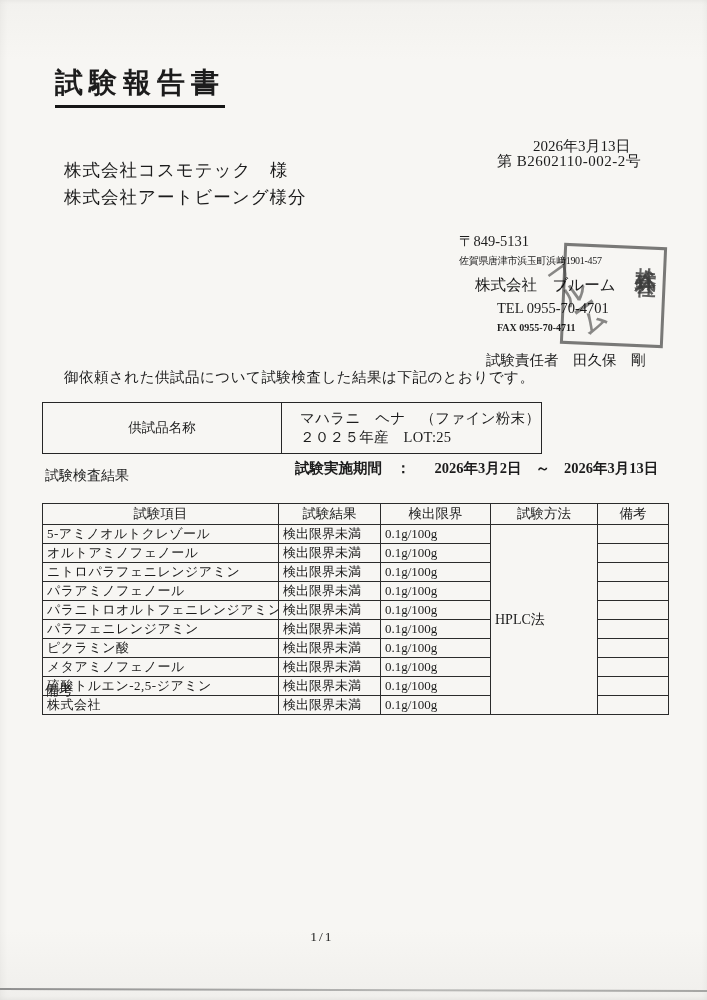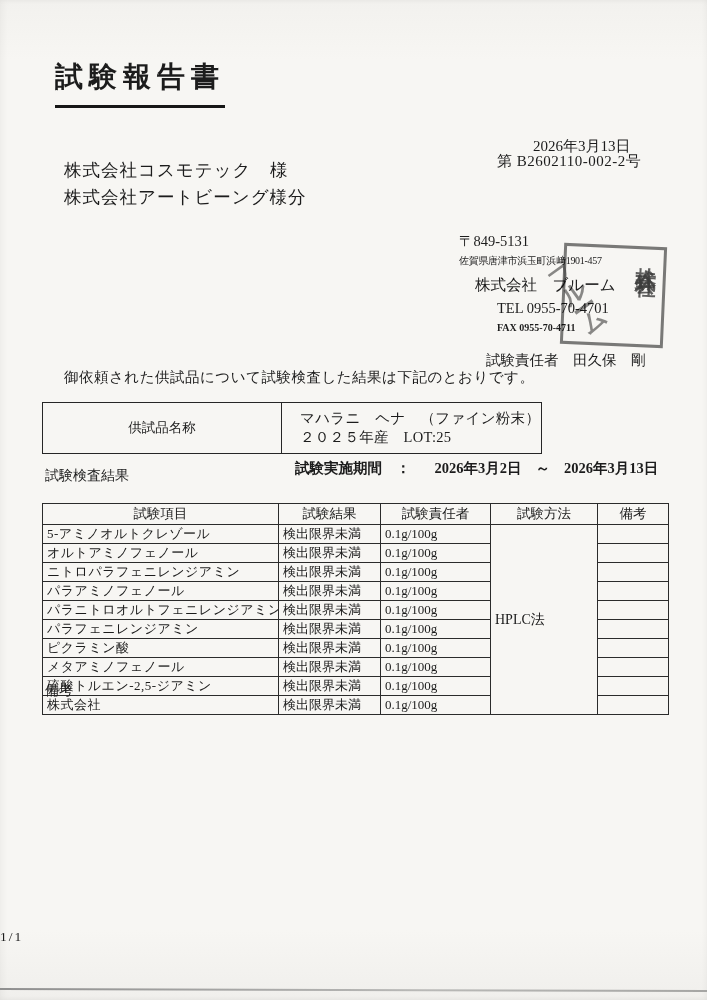--- a/index.html
+++ b/index.html
@@ -13,24 +13,24 @@
     margin:0 auto;
     background:linear-gradient(180deg,#f2f1ee 0%,#f7f6f3 6%,#f7f6f3 93%,#f0efec 100%);
     box-shadow:inset 3px 0 6px rgba(0,0,0,0.04), inset -2px 0 5px rgba(0,0,0,0.03);
     color:#1c1c1c;
     overflow:hidden;
   }
   .abs{position:absolute;}
 
   
   .title{
-    left:55px;top:58px;
+    left:55px;top:64px;
     font-size:28px;font-weight:700;letter-spacing:6px;
     border-bottom:3px solid #161616;
-    padding-bottom:9px;
+    padding-bottom:3px;
   }
   .doc-number{left:497px;top:110px;font-size:15px;letter-spacing:0.5px;margin-top:42px;}
   .issue-date{left:533px;top:137px;font-size:15px;}
 
   .recipients{left:64px;top:157px;font-size:17.5px;line-height:27px;letter-spacing:1px;}
 
   
   .issuer{left:459px;top:231px;font-size:14px;line-height:20px;}
   .issuer .postal{font-size:14.5px;}
   .issuer .address{font-size:10px;letter-spacing:-0.3px;}
@@ -100,21 +100,21 @@
   table.results th{height:21px;font-size:13.5px;text-align:center;}
   table.results td{height:17px;}
   td.c-item{text-align:left;letter-spacing:0.5px;}
   td.c-result{text-align:left;}
   td.c-limit{text-align:left;font-family:"Liberation Serif","DejaVu Serif",serif;}
   td.c-method{text-align:left;vertical-align:middle;font-size:14px;padding-left:6px;}
   .remarks-label{left:45px;top:682px;font-size:14px;}
 
   
   .footer-notes{left:80px;top:876px;font-size:12.5px;line-height:15px;letter-spacing:0.2px;}
-  .page-number{left:0;top:929px;width:644px;font-size:13.5px;letter-spacing:2px;}
+  .page-number{left:0;top:929px;width:644px;text-align:center;font-size:13.5px;letter-spacing:2px;}
 
   .scan-edge-bottom{
     left:-4px;bottom:9px;width:715px;height:2px;
     background:linear-gradient(90deg,#8f8f8f,#b9b9b7 60%,#a5a5a3);
     transform:rotate(0.15deg);
   }
 </style>
 </head>
 <body>
 
@@ -166,21 +166,21 @@
       <col style="width:236px">
         <col style="width:102px">
         <col style="width:110px">
         <col style="width:107px">
         <col style="width:71px">
     </colgroup>
     <thead>
       <tr>
         <th>試験項目</th>
         <th>試験結果</th>
-        <th>試験責任者</th>
+        <th>検出限界</th>
         <th>試験方法</th>
         <th>備考</th>
       </tr>
     </thead>
     <tbody>
         <tr>
           <td class="c-item">5-アミノオルトクレゾール</td>
           <td class="c-result">検出限界未満</td>
           <td class="c-limit">0.1g/100g</td>
           <td class="c-method" rowspan="10">HPLC法</td>

